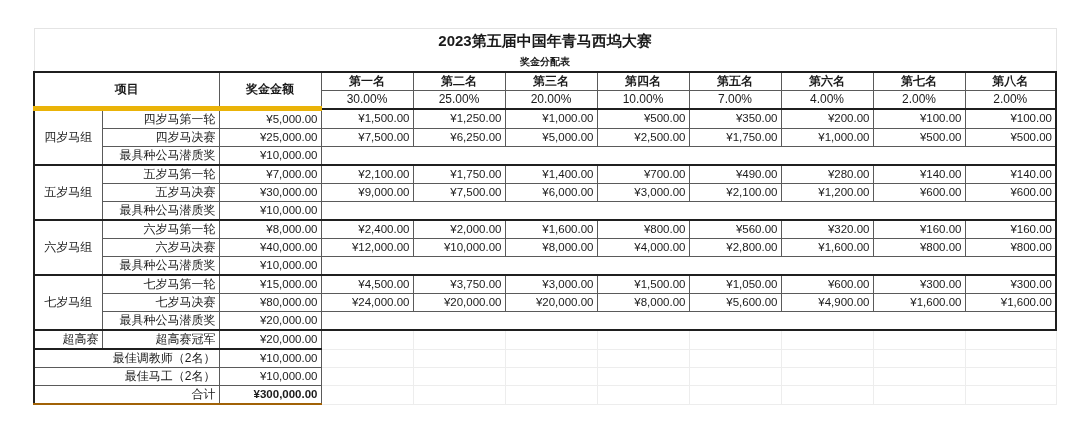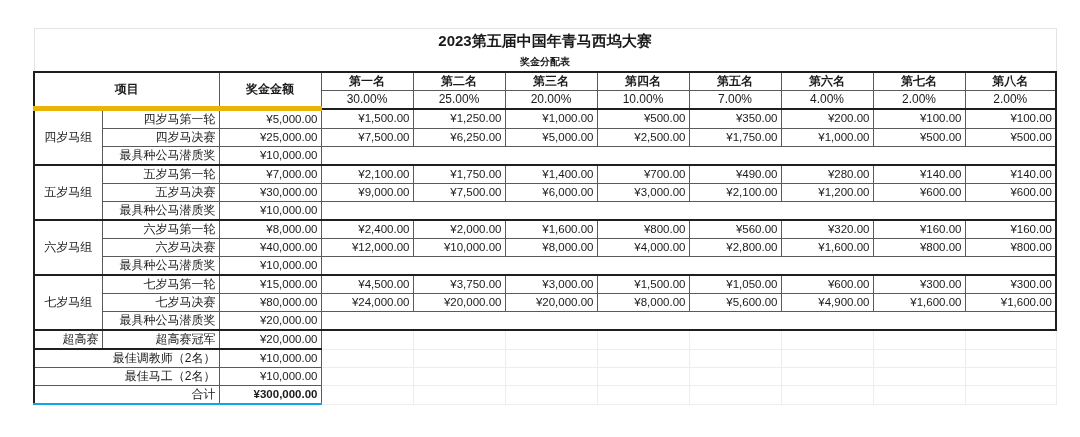--- a/index.html
+++ b/index.html
@@ -21,21 +21,21 @@
     font-size:10px; font-weight:bold; text-align:center; height:20px;
     border:1px solid #e4e4e4; border-top:none; border-bottom:none;
   }
   .bcell { border:1px solid #5a5a5a; }
   .hdr { font-weight:bold; text-align:center; }
   .pct { text-align:center;margin-left:44px; }
   tr.hrow1 td.bcell { border-top:2px solid #1f1f1f; }
   tr.hrow2 td.bcell { border-bottom:2px solid #1f1f1f; }
   td.hspan { border-bottom:5px solid #eab308; }
   tr.gend td.bcell { border-bottom:2px solid #1f1f1f;padding-left:14px; }
-  tr.lastrow td.bcell { border-bottom:2px solid #0ea5e9; }
+  tr.lastrow td.bcell { border-bottom:2px solid #a16207; }
   .col-first { border-left-width:2px; border-left-color:#1f1f1f; }
   .col-last { border-right-width:2px; border-right-color:#1f1f1f; }
   .group { text-align:center; border-bottom:2px solid #1f1f1f; }
   .item { text-align:right; }
   .center { text-align:right; }
   .num { text-align:right; font-size:11.5px; }
   .bold { font-weight:bold;text-align:right; }
   .faint { border:1px solid #ededed; }
 </style>
 </head>

